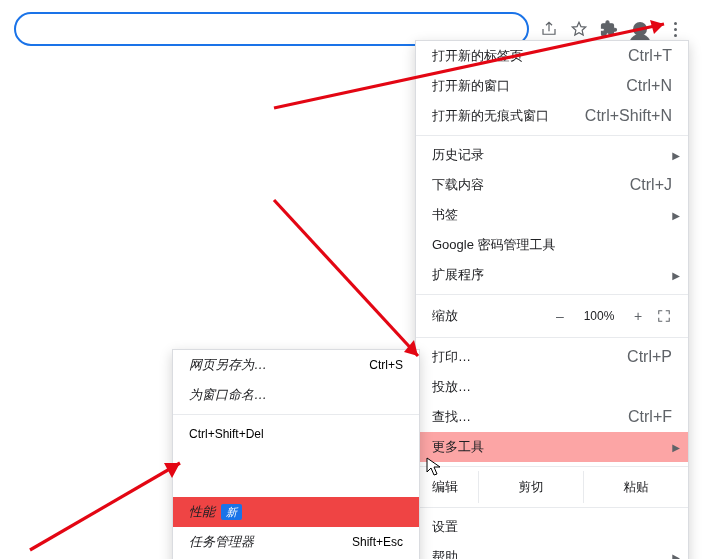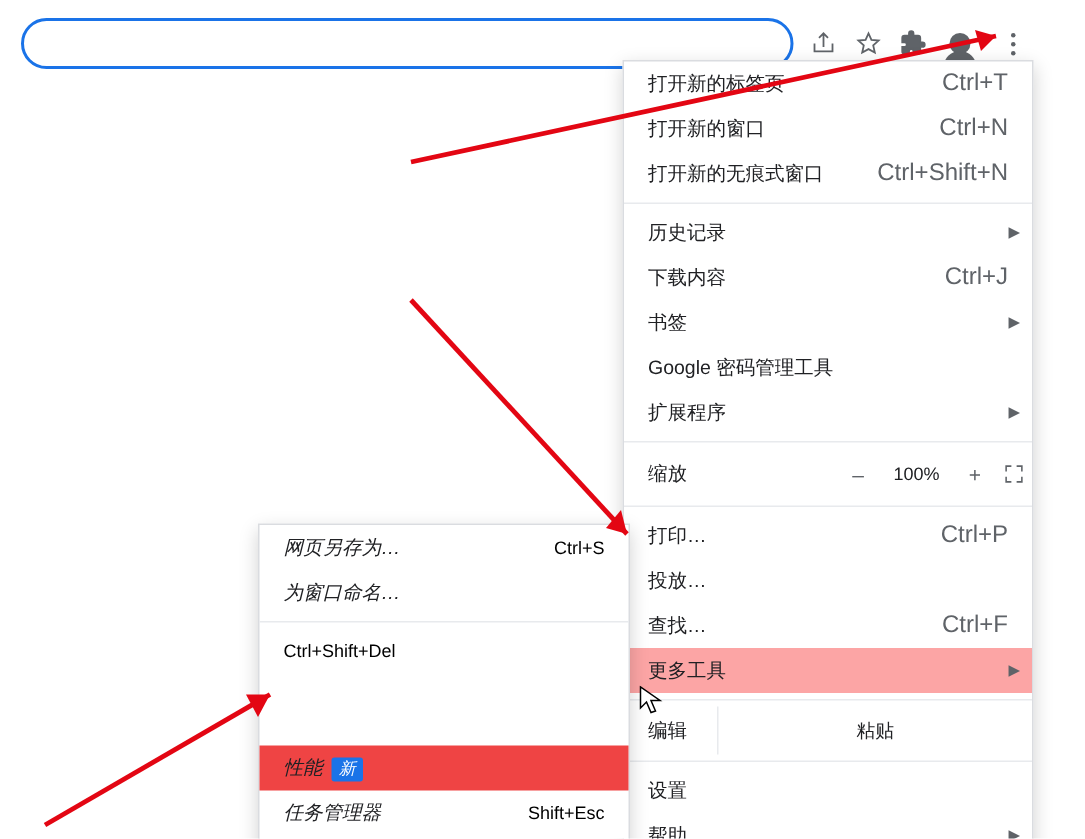--- a/index.html
+++ b/index.html
@@ -32,21 +32,21 @@
     background:#fff; border:1px solid #dadce0; box-shadow:0 4px 12px rgba(0,0,0,.18);
     font-size:13px; color:#202124;
   }
   .mi { display:flex; align-items:center; height:30px; padding:0 16px; cursor:pointer; position:relative;}
   .mi .lbl{flex:1; white-space:nowrap;}
   .mi .sc{color:#5f6368; font-size:16px;}
   .mi.hover{background:#fca5a5;}
   .mi .chev{position:absolute;right:8px;color:#5f6368;font-size:10px;}
   .sep{height:1px;background:#e8eaed;margin:4px 0;}
   
-  .zoomrow{display:flex;align-items:center;height:34px;padding:0 0 0 16px;}
+  .zoomrow{display:flex;align-items:center;height:34px;padding:0 12px 0 16px;}
   .zoomrow .lbl{flex:1;}
   .zbtn{width:28px;text-align:center;color:#5f6368;cursor:pointer;font-size:14px;}
   .zval{width:50px;text-align:center;font-size:12px;}
   .fsbtn{width:24px;height:20px;display:flex;align-items:center;justify-content:center;cursor:pointer;}
   .fsbtn svg{width:14px;height:14px;stroke:#5f6368;fill:none;stroke-width:1.8;}
   
   .editrow{display:flex;align-items:center;height:32px;}
   .ed-lbl{flex:0 0 62px;padding-left:16px;}
   .ed-btn{flex:1;text-align:center;border-left:1px solid #e8eaed;height:100%;display:flex;align-items:center;justify-content:center;cursor:pointer;font-size:12.5px;}
 
@@ -160,20 +160,21 @@
       <span class="lbl">查找…</span>
       <span class="sc">Ctrl+F</span>
     </div>
   <div class="mi hover">
       <span class="lbl">更多工具</span>
       <span class="chev">▶</span>
     </div>
   <div class="sep"></div>
   <div class="editrow">
     <span class="ed-lbl">编辑</span>
+    <span class="ed-btn">剪切</span>
     <span class="ed-btn">粘贴</span>
   </div>
   <div class="sep"></div>
   <div class="mi">
       <span class="lbl">设置</span>
     </div>
   <div class="mi">
       <span class="lbl">帮助</span>
       <span class="chev">▶</span>
     </div>

